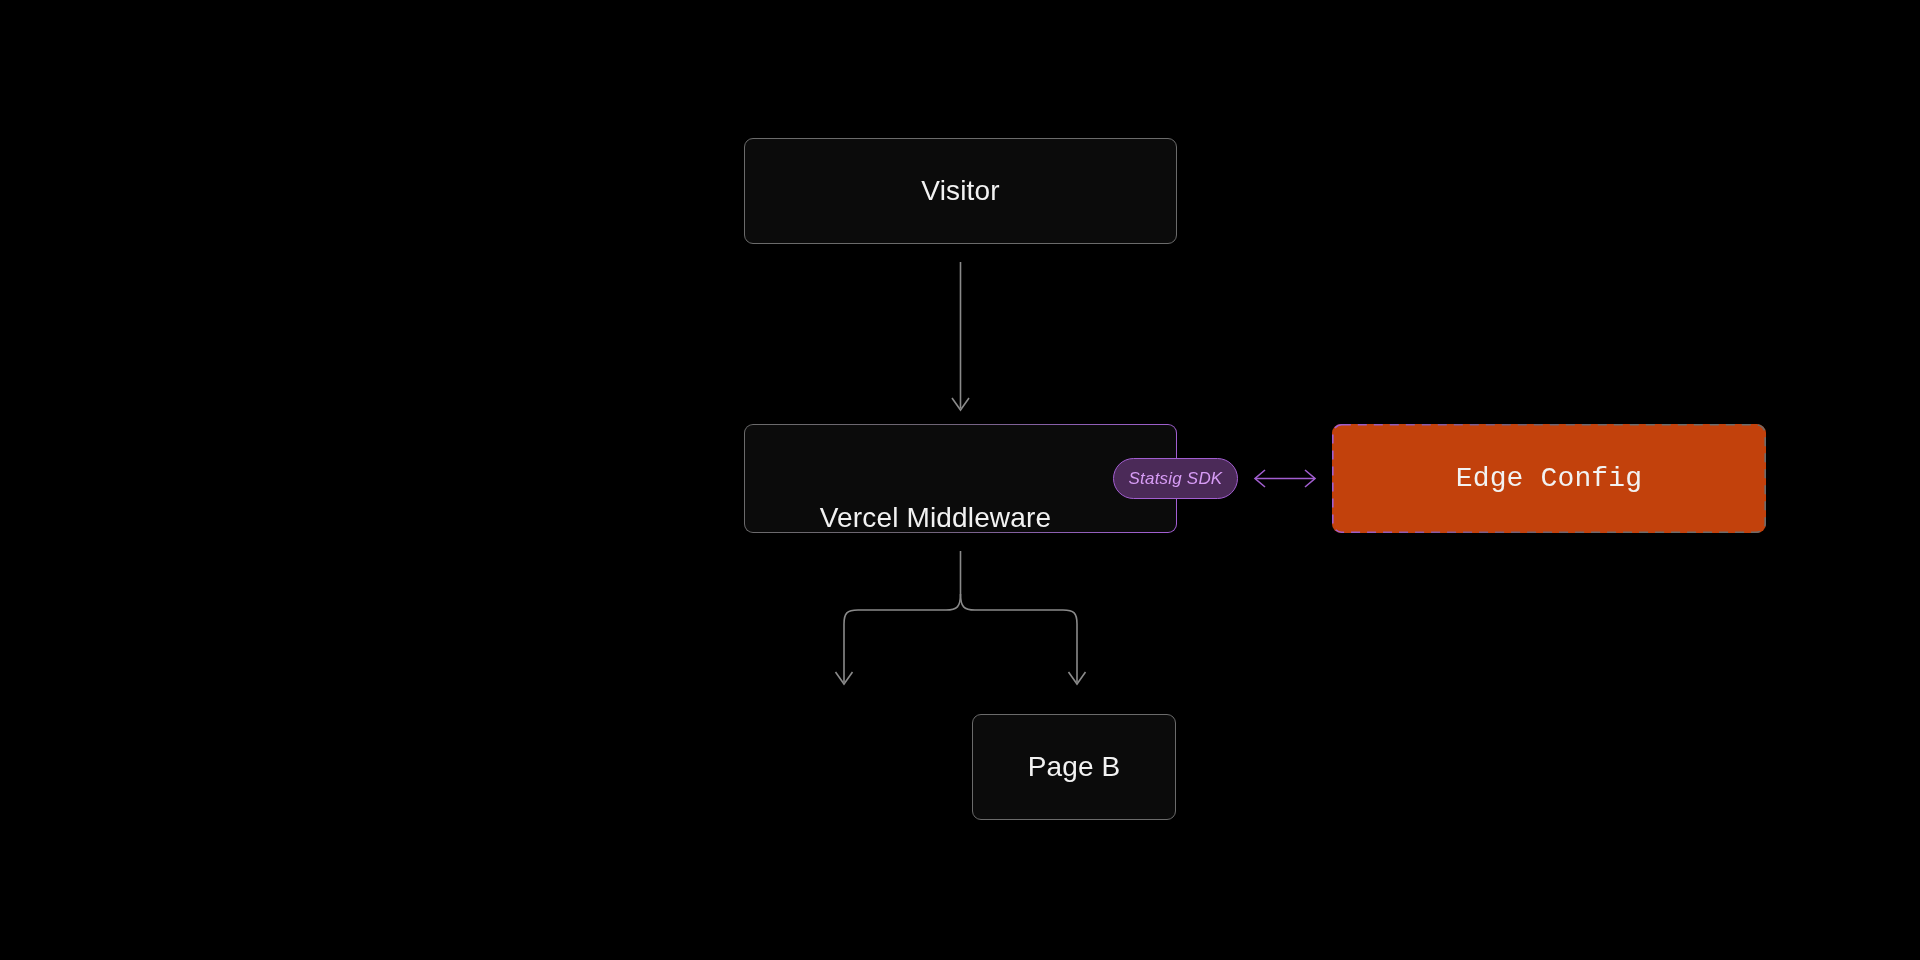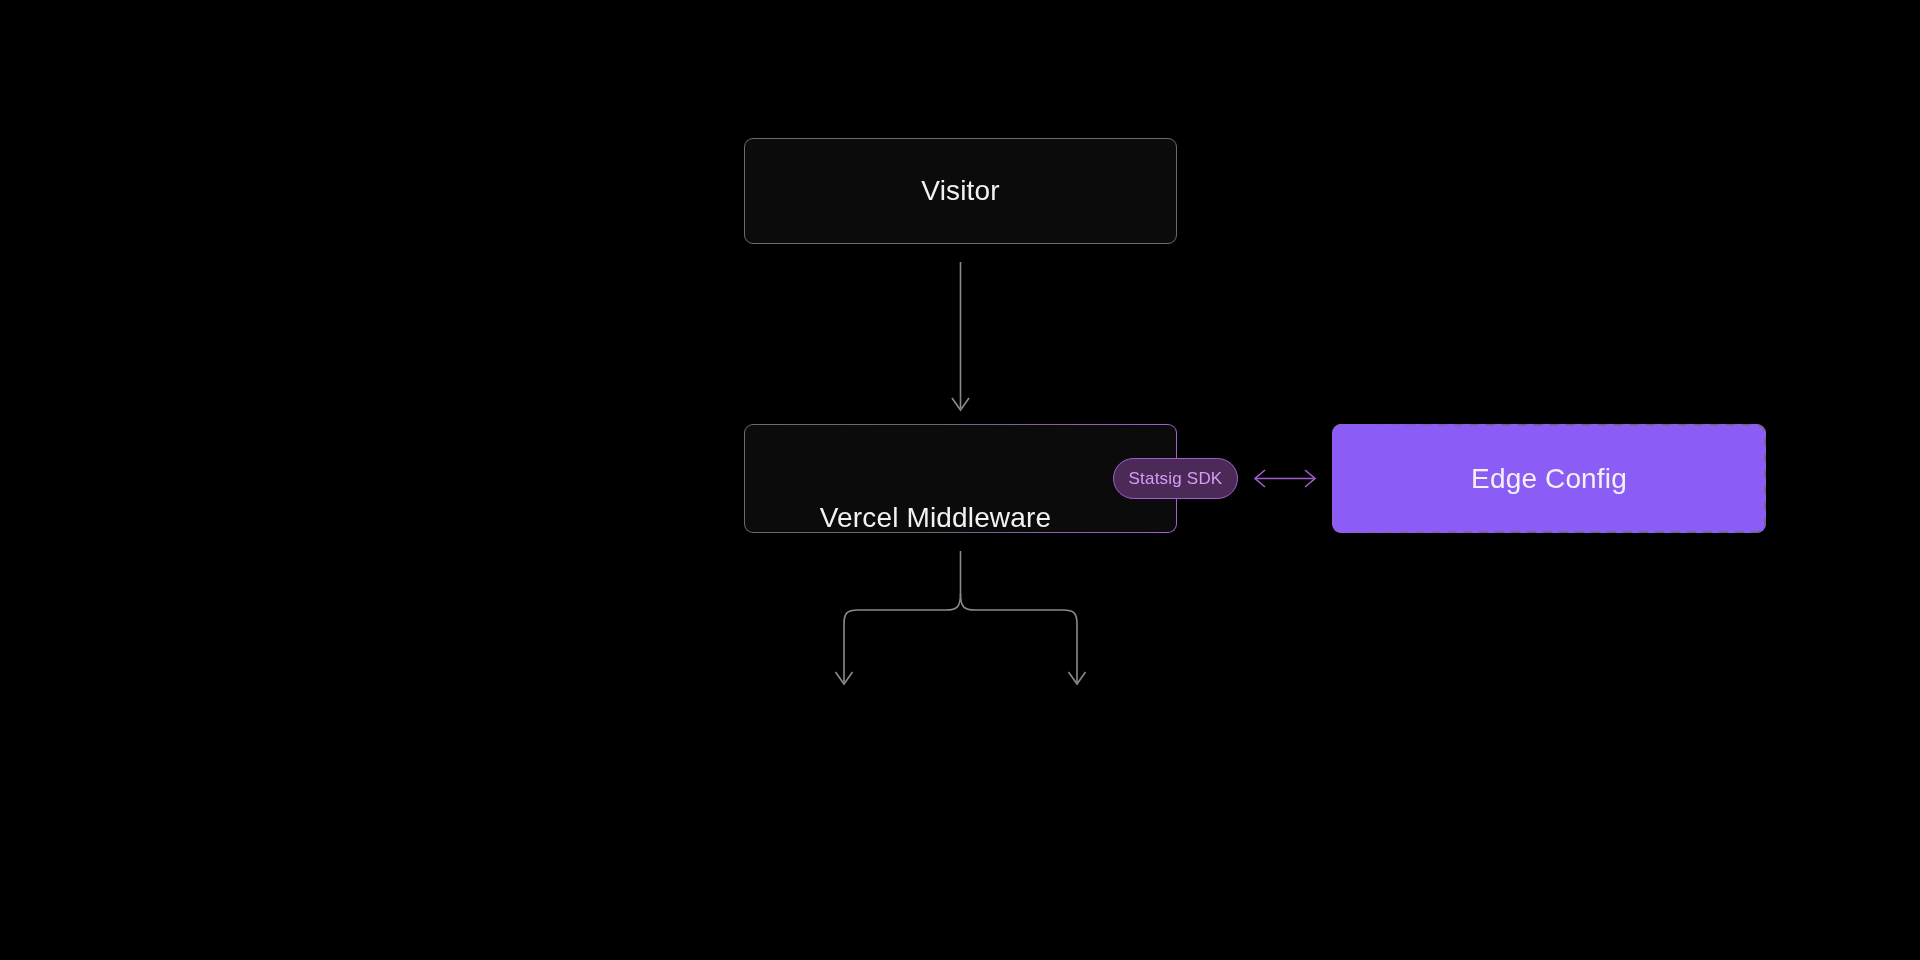--- a/index.html
+++ b/index.html
@@ -81,23 +81,24 @@
     width: 204px;
     height: 106px;
   }
 
   
   #node-edge-config {
     left: 1332px;
     top: 424px;
     width: 434px;
     height: 109px;
-    background: #8b5cf6;
+    background: #c2410c;
     border-radius: 9px;
     z-index: 2;
+    font-family: Liberation Mono, monospace;
   }
   .dashed-border-svg {
     position: absolute;
     left: 0;
     top: 0;
     width: 100%;
     height: 100%;
     overflow: visible;
     pointer-events: none;
   }
@@ -113,20 +114,21 @@
     background: #4b2a58;
     border: 1.6px solid #a25ed0;
     border-radius: 21px;
     display: flex;
     align-items: center;
     justify-content: center;
     color: #d79cf5;
     font-size: 17px;
     letter-spacing: 0.2px;
     z-index: 5;
+    font-style: italic;
   }
 
   
   #connectors {
     position: absolute;
     left: 0;
     top: 0;
     width: 1920px;
     height: 960px;
     z-index: 1;
@@ -203,20 +205,23 @@
           <stop offset="70%" stop-color="#6b6b6b"></stop>
           <stop offset="100%" stop-color="#6b6b6b"></stop>
         </linearGradient>
       </defs>
       <rect x="0.8" y="0.8" width="432.4" height="107.4" rx="9" ry="9" fill="none" stroke="url(#dashFade)" stroke-width="1.6" stroke-dasharray="9 7"></rect>
     </svg>
     <span class="node-label">Edge Config</span>
   </div>
 
 
+  <div class="node node-solid" id="node-page-b">
+    <span class="node-label">Page B</span>
+  </div>
 
   <div id="badge-statsig">
     <span>Statsig SDK</span>
   </div>
 
   <svg id="connectors-top" style="position:absolute;left:0;top:0;width:1920px;height:960px;overflow:visible;z-index:4;pointer-events:none;" viewBox="0 0 1920 960" width="1920" height="960">
     <g>
       <path class="edge-purple" d="M 1256 478.5 L 1314 478.5"></path>
       <path class="edge-purple" d="M 1265 470 L 1255 478.5 L 1265 487" stroke-linecap="butt" fill="none"></path>
       <path class="edge-purple" d="M 1305 470 L 1315 478.5 L 1305 487" stroke-linecap="butt" fill="none"></path>

